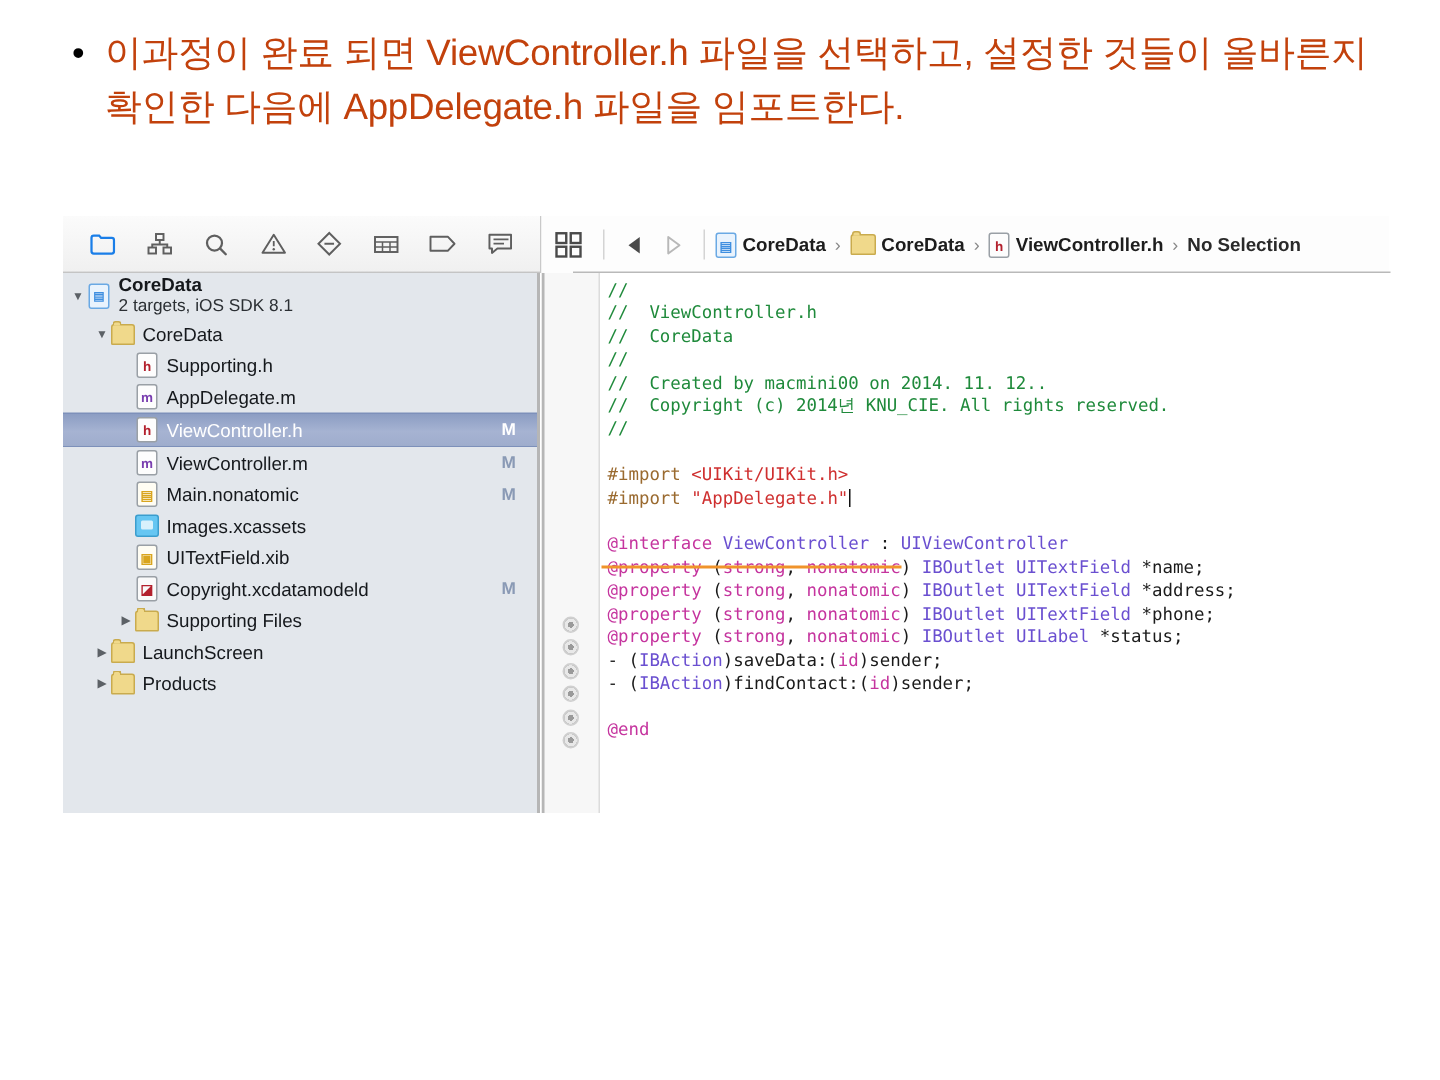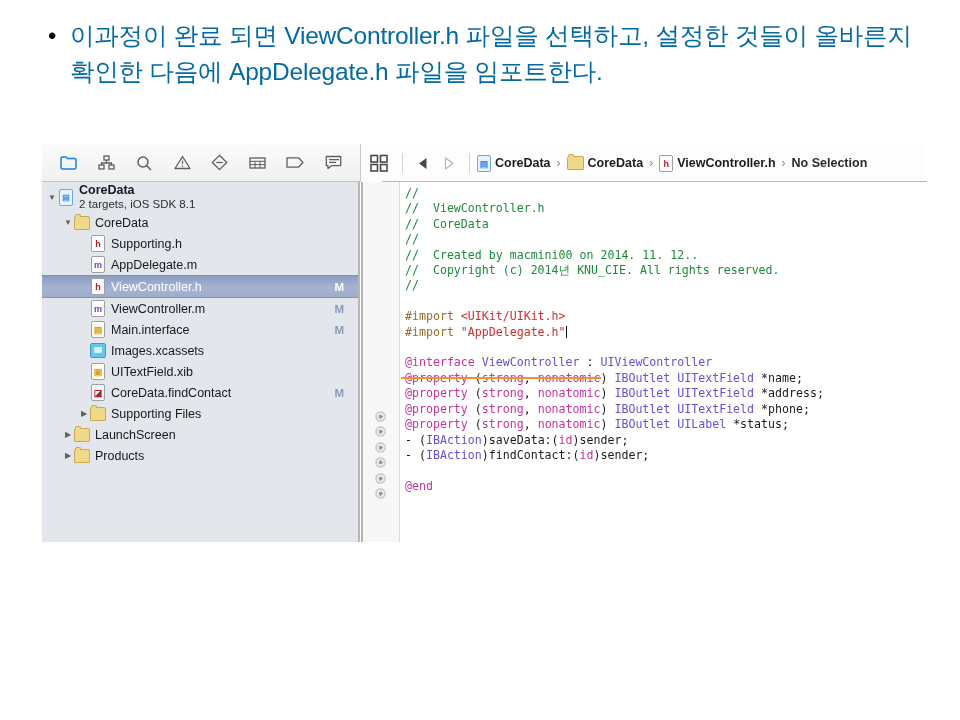--- a/index.html
+++ b/index.html
@@ -31,21 +31,21 @@
     flex: 0 0 22px;
     font-size: 24px;
     line-height: 36px;
     color: #000;
     text-align: left;
   }
   .bullet-text {
     flex: 1;
     font-size: 24.5px;
     line-height: 36px;
-    color: #0369a1;
+    color: #c2410c;
     letter-spacing: -0.2px;
   }
 
   
   .xcode {
     position: absolute;
     left: 42px;
     top: 144px;
     width: 884px;
     height: 398px;
@@ -503,21 +503,21 @@
             <span class="ficon ficon-m">m</span>
           </span>
           <span class="nav-label">ViewController.m</span>
           <span class="badge-m">M</span>
         </div>
         <div class="nav-row" style="padding-left: 36px;">
           <span class="disc"></span>
           <span class="nav-icon">
             <span class="ficon ficon-sb">▤</span>
           </span>
-          <span class="nav-label">Main.interface</span>
+          <span class="nav-label">Main.nonatomic</span>
           <span class="badge-m">M</span>
         </div>
         <div class="nav-row" style="padding-left: 36px;">
           <span class="disc"></span>
           <span class="nav-icon">
             <span class="assets-ic"></span>
           </span>
           <span class="nav-label">Images.xcassets</span>
           <span class="badge-m"></span>
         </div>
@@ -527,21 +527,21 @@
             <span class="ficon ficon-xib">▣</span>
           </span>
           <span class="nav-label">UITextField.xib</span>
           <span class="badge-m"></span>
         </div>
         <div class="nav-row" style="padding-left: 36px;">
           <span class="disc"></span>
           <span class="nav-icon">
             <span class="ficon ficon-xcd">◪</span>
           </span>
-          <span class="nav-label">CoreData.findContact</span>
+          <span class="nav-label">Copyright.xcdatamodeld</span>
           <span class="badge-m">M</span>
         </div>
         <div class="nav-row" style="padding-left: 36px;">
           <span class="disc">▶</span>
           <span class="nav-icon">
             <span class="folder-ic"></span>
           </span>
           <span class="nav-label">Supporting Files</span>
           <span class="badge-m"></span>
         </div>

